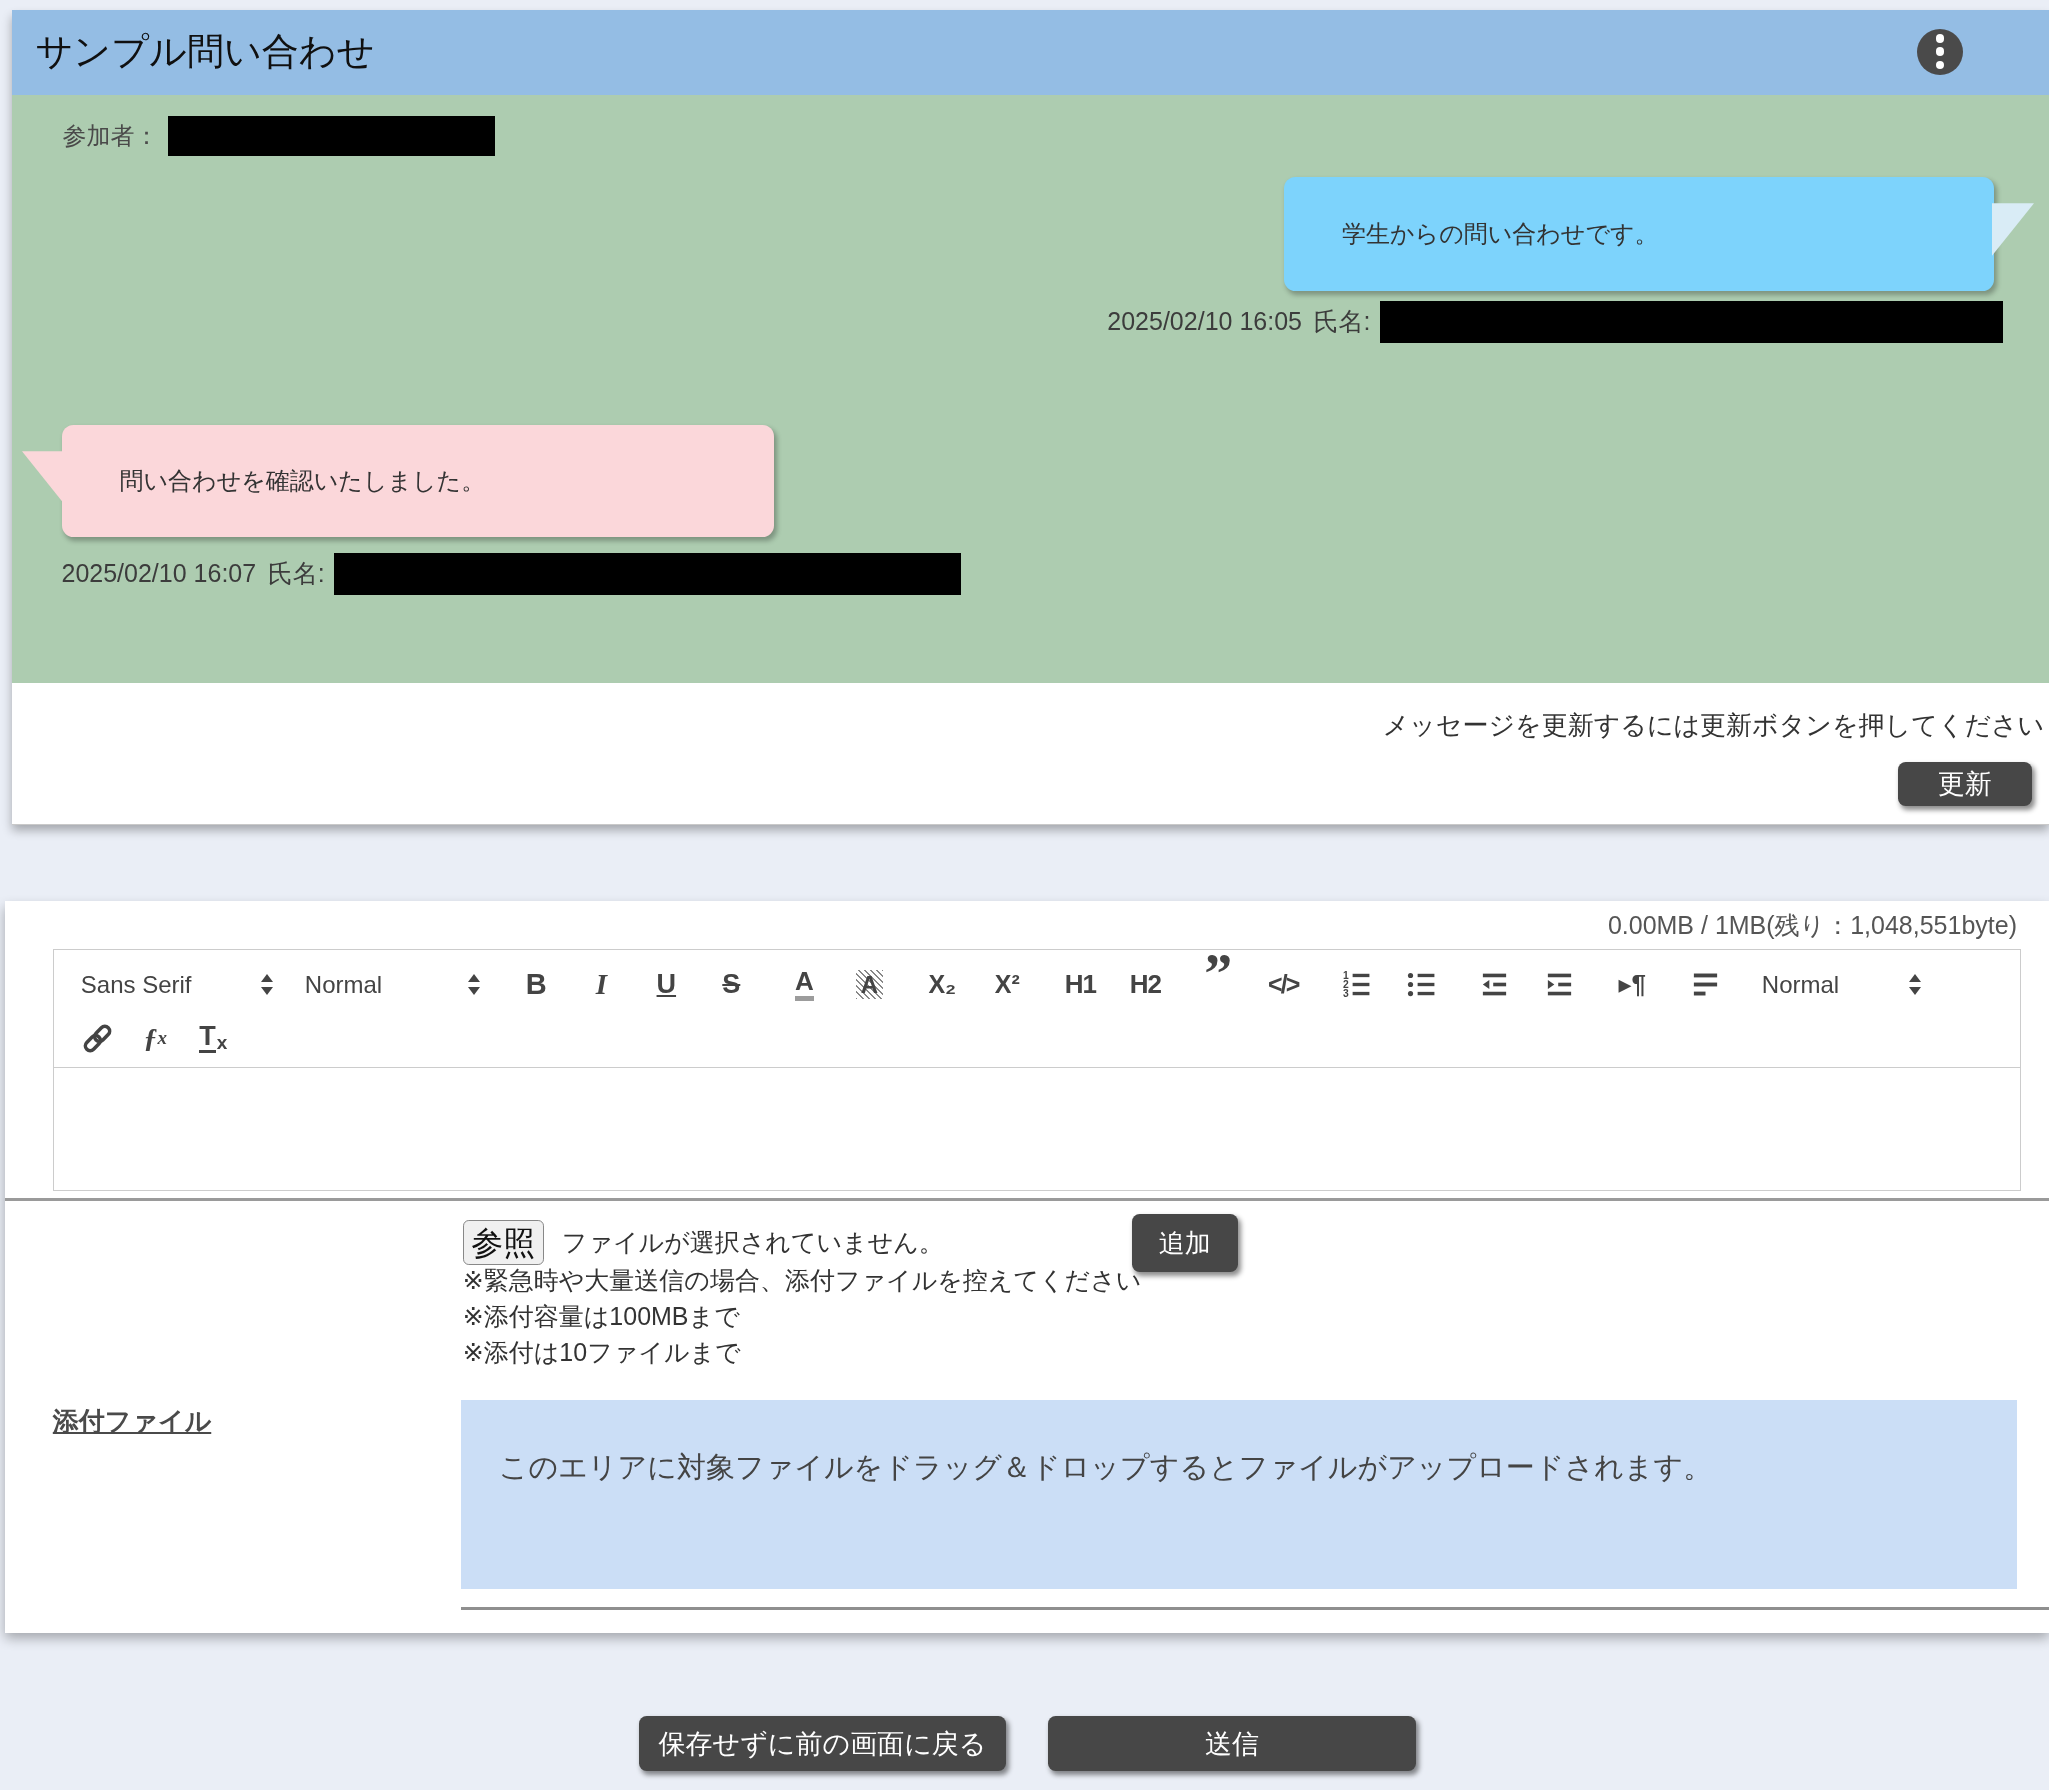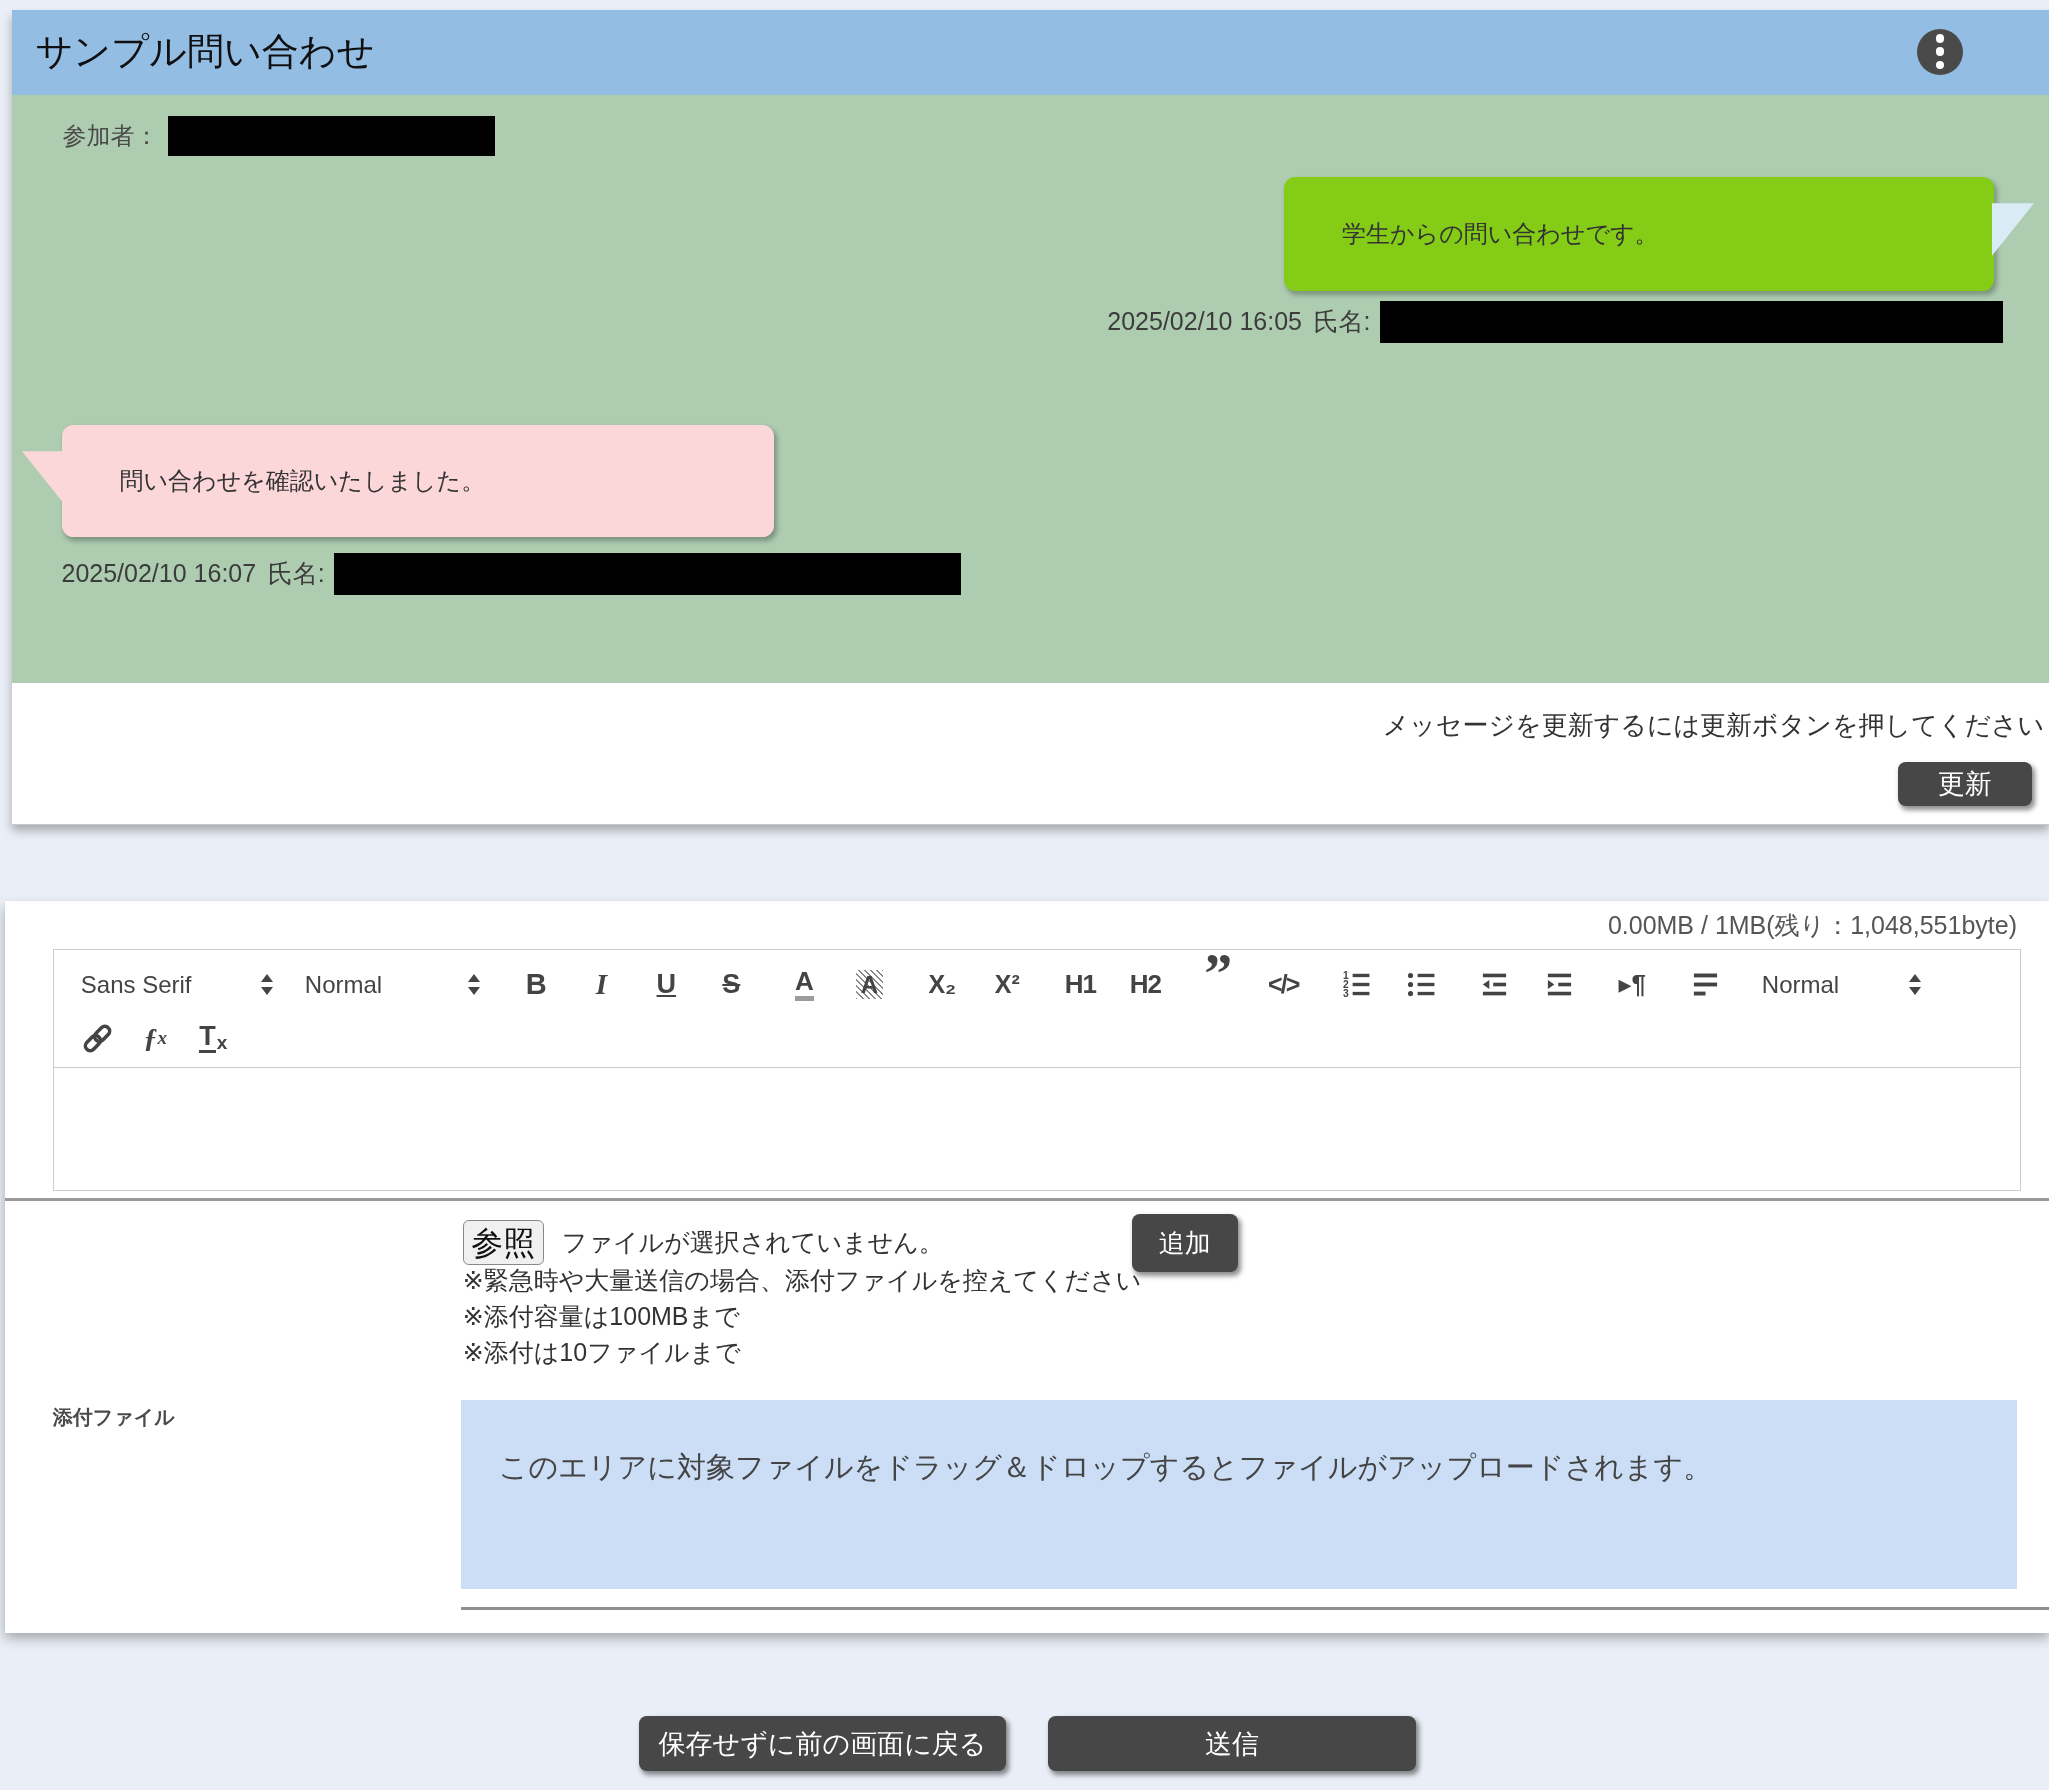--- a/index.html
+++ b/index.html
@@ -43,21 +43,21 @@
   .redaction { background:#000; }
   .participants .redaction { width:327px; height:40px; margin-left:9.6px; }
 
   .bubble {
     position:absolute; display:flex; align-items:center;
     border-radius:11.5px; font-size:24px; color:#333;
     box-shadow:2.9px 3.8px 5.8px rgba(0,0,0,.28);
   }
   .bubble-right {
     right:55px; top:82px; width:710px; height:114px;
-    background:#84cc16; padding:0 0 0 58px; box-sizing:border-box;
+    background:#7dd3fc; padding:0 0 0 58px; box-sizing:border-box;
   }
   .bubble-left {
     left:50px; top:330px; width:712px; height:112px;
     background:#fbd7da; padding:0 0 0 58px; box-sizing:border-box;
   }
   .tail { position:absolute; top:26px; }
   .bubble-right .tail { right:-40px; }
   .bubble-left  .tail { left:-40px; }
 
   .meta-row {
@@ -162,21 +162,21 @@
   .no-file-text { position:absolute; left:557px; top:325px; font-size:25px; color:#333; }
   .add-button {
     position:absolute; left:1127px; top:313px;
     width:106px; height:58px; font-size:26px; border-radius:7.7px;
   }
   .notes { position:absolute; left:458px; top:363px; font-size:25px; color:#333; }
   .notes p { margin:0 0 3.8px 0; line-height:32px; }
 
   .attach-label {
     position:absolute; left:48px; top:503px;
-    font-size:20px; font-weight:700; color:#4a4a4a;
+    font-size:26px; font-weight:700; color:#4a4a4a;text-decoration:underline;
   }
   .dropzone {
     position:absolute; left:456px; top:499px; width:1556px; height:189px;
     background:#cbdef6; box-sizing:border-box; padding:48px 38px 0 38px;
     font-size:29px; color:#444; cursor:pointer;
   }
   .divider-thin {
     position:absolute; left:456px; right:0; top:706px; height:2.9px; background:#8f8f8f;
   }
 

